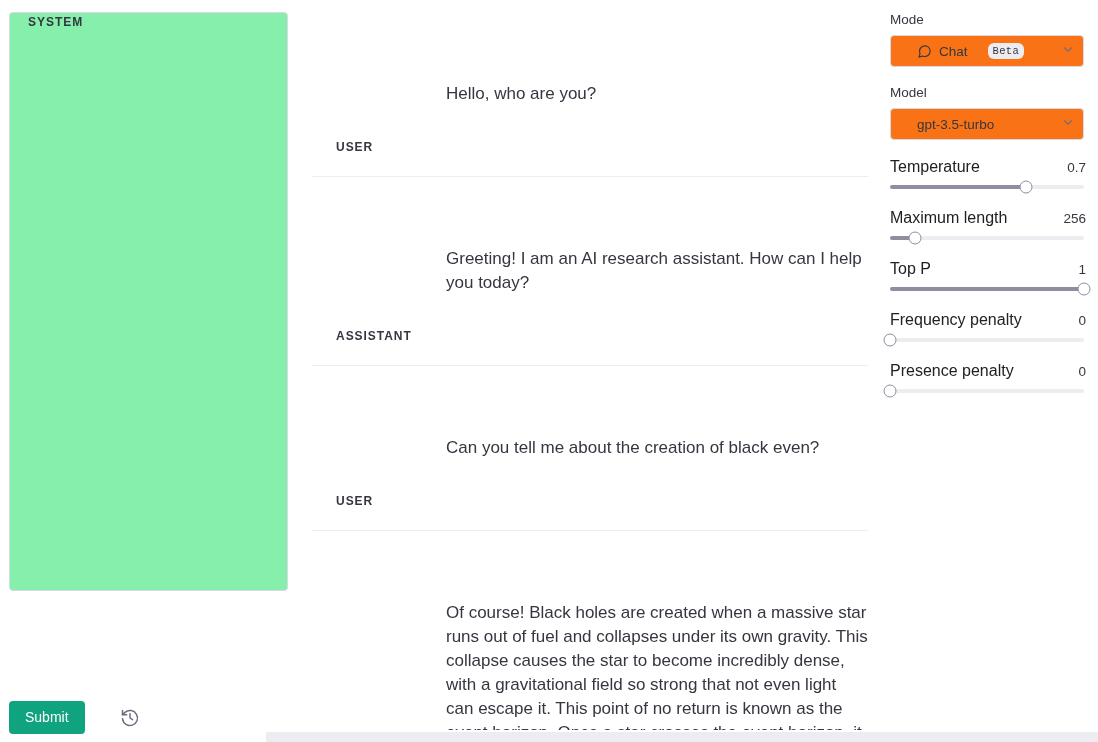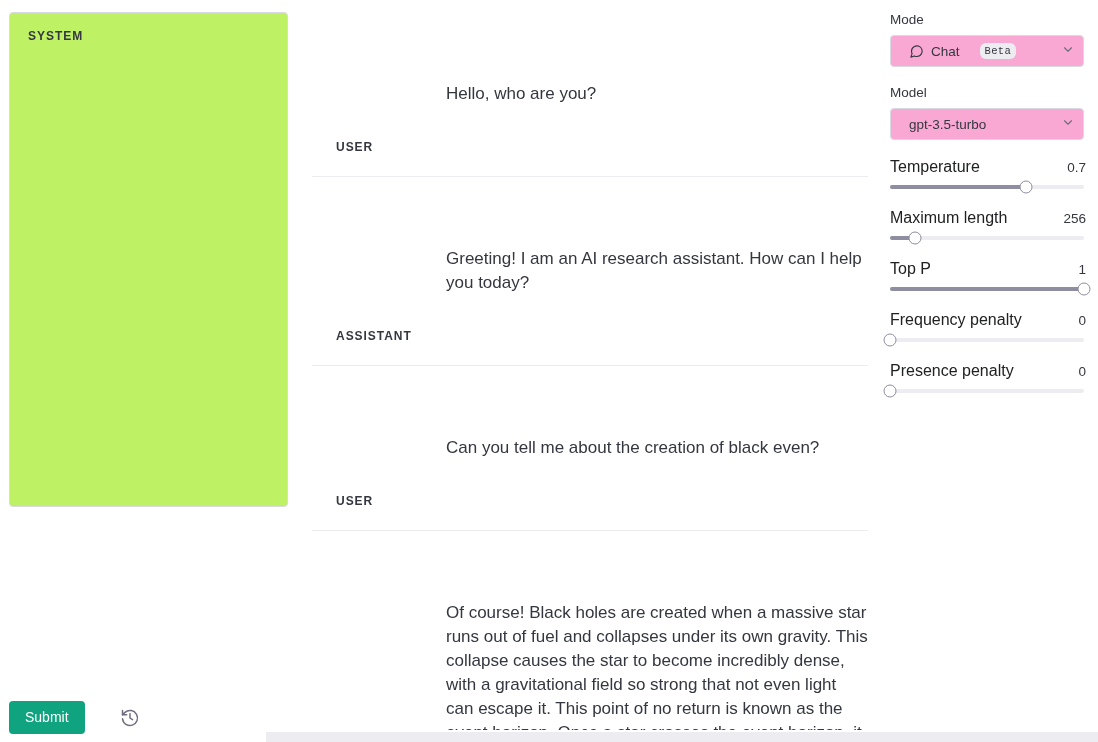--- a/index.html
+++ b/index.html
@@ -19,25 +19,25 @@
     height: 742px;
     background: #ffffff;
   }
 
   
   .system-panel {
     position: absolute;
     left: 9px;
     top: 12px;
     width: 279px;
-    height: 495px;
+    height: 579px;
     border: 1px solid #d9d9e3;
     border-radius: 4px;
-    background: #bef264;
-    padding: 16px 18px 14px 18px;
+    background: #86efac;
+    padding: 2px 18px 14px 18px;
   }
   .system-label {
     font-size: 12px;
     font-weight: bold;
     letter-spacing: 0.08em;
     color: #353740;
     margin-bottom: 14px;
   }
   .system-text {
     font-size: 15.5px;
@@ -123,24 +123,24 @@
     font-size: 13.5px;
     color: #353740;
     margin-bottom: 8px;
   }
   .select-box {
     position: relative;
     width: 194px;
     height: 32px;
     border: 1px solid #d9d9e3;
     border-radius: 4px;
-    background: #f9a8d4;
+    background: #f97316;
     display: flex;
     align-items: center;
-    padding: 0 28px 0 18px;
+    padding: 0 28px 0 26px;
     font-size: 13.5px;
     color: #353740;
     cursor: pointer;
     margin-bottom: 18px;
   }
   .select-box .chev {
     position: absolute;
     right: 8px;
     top: 50%;
     transform: translateY(-50%);

